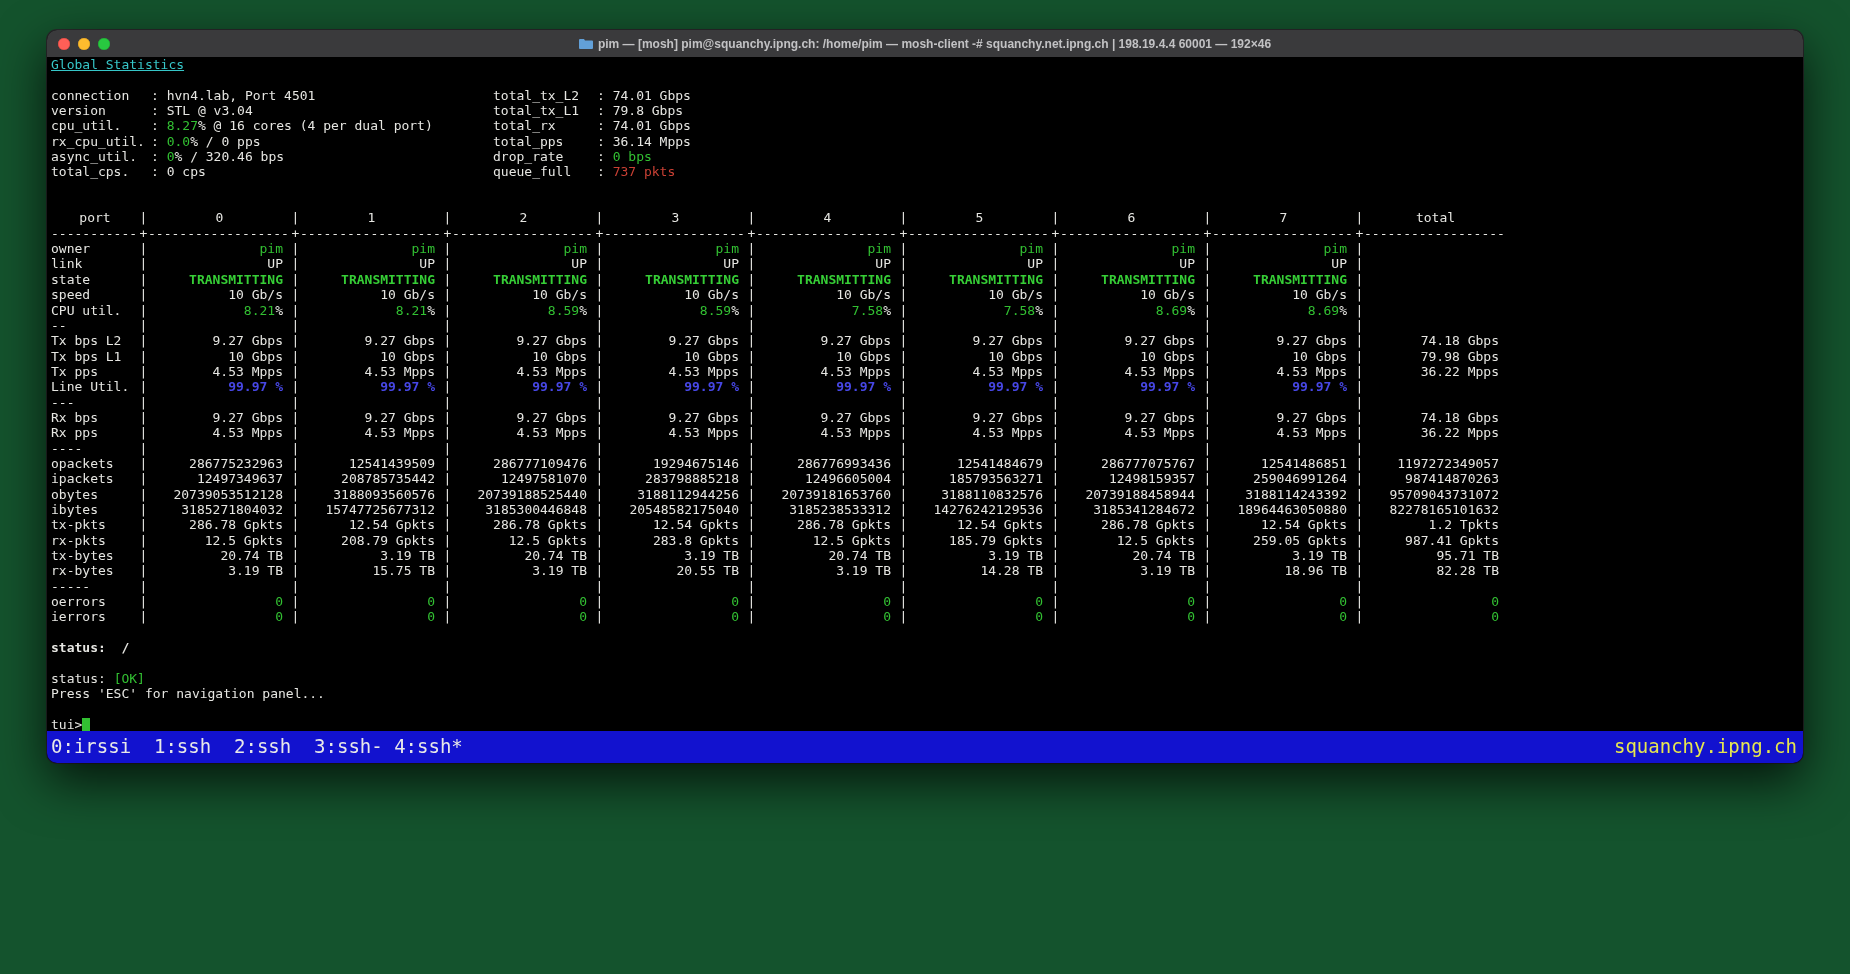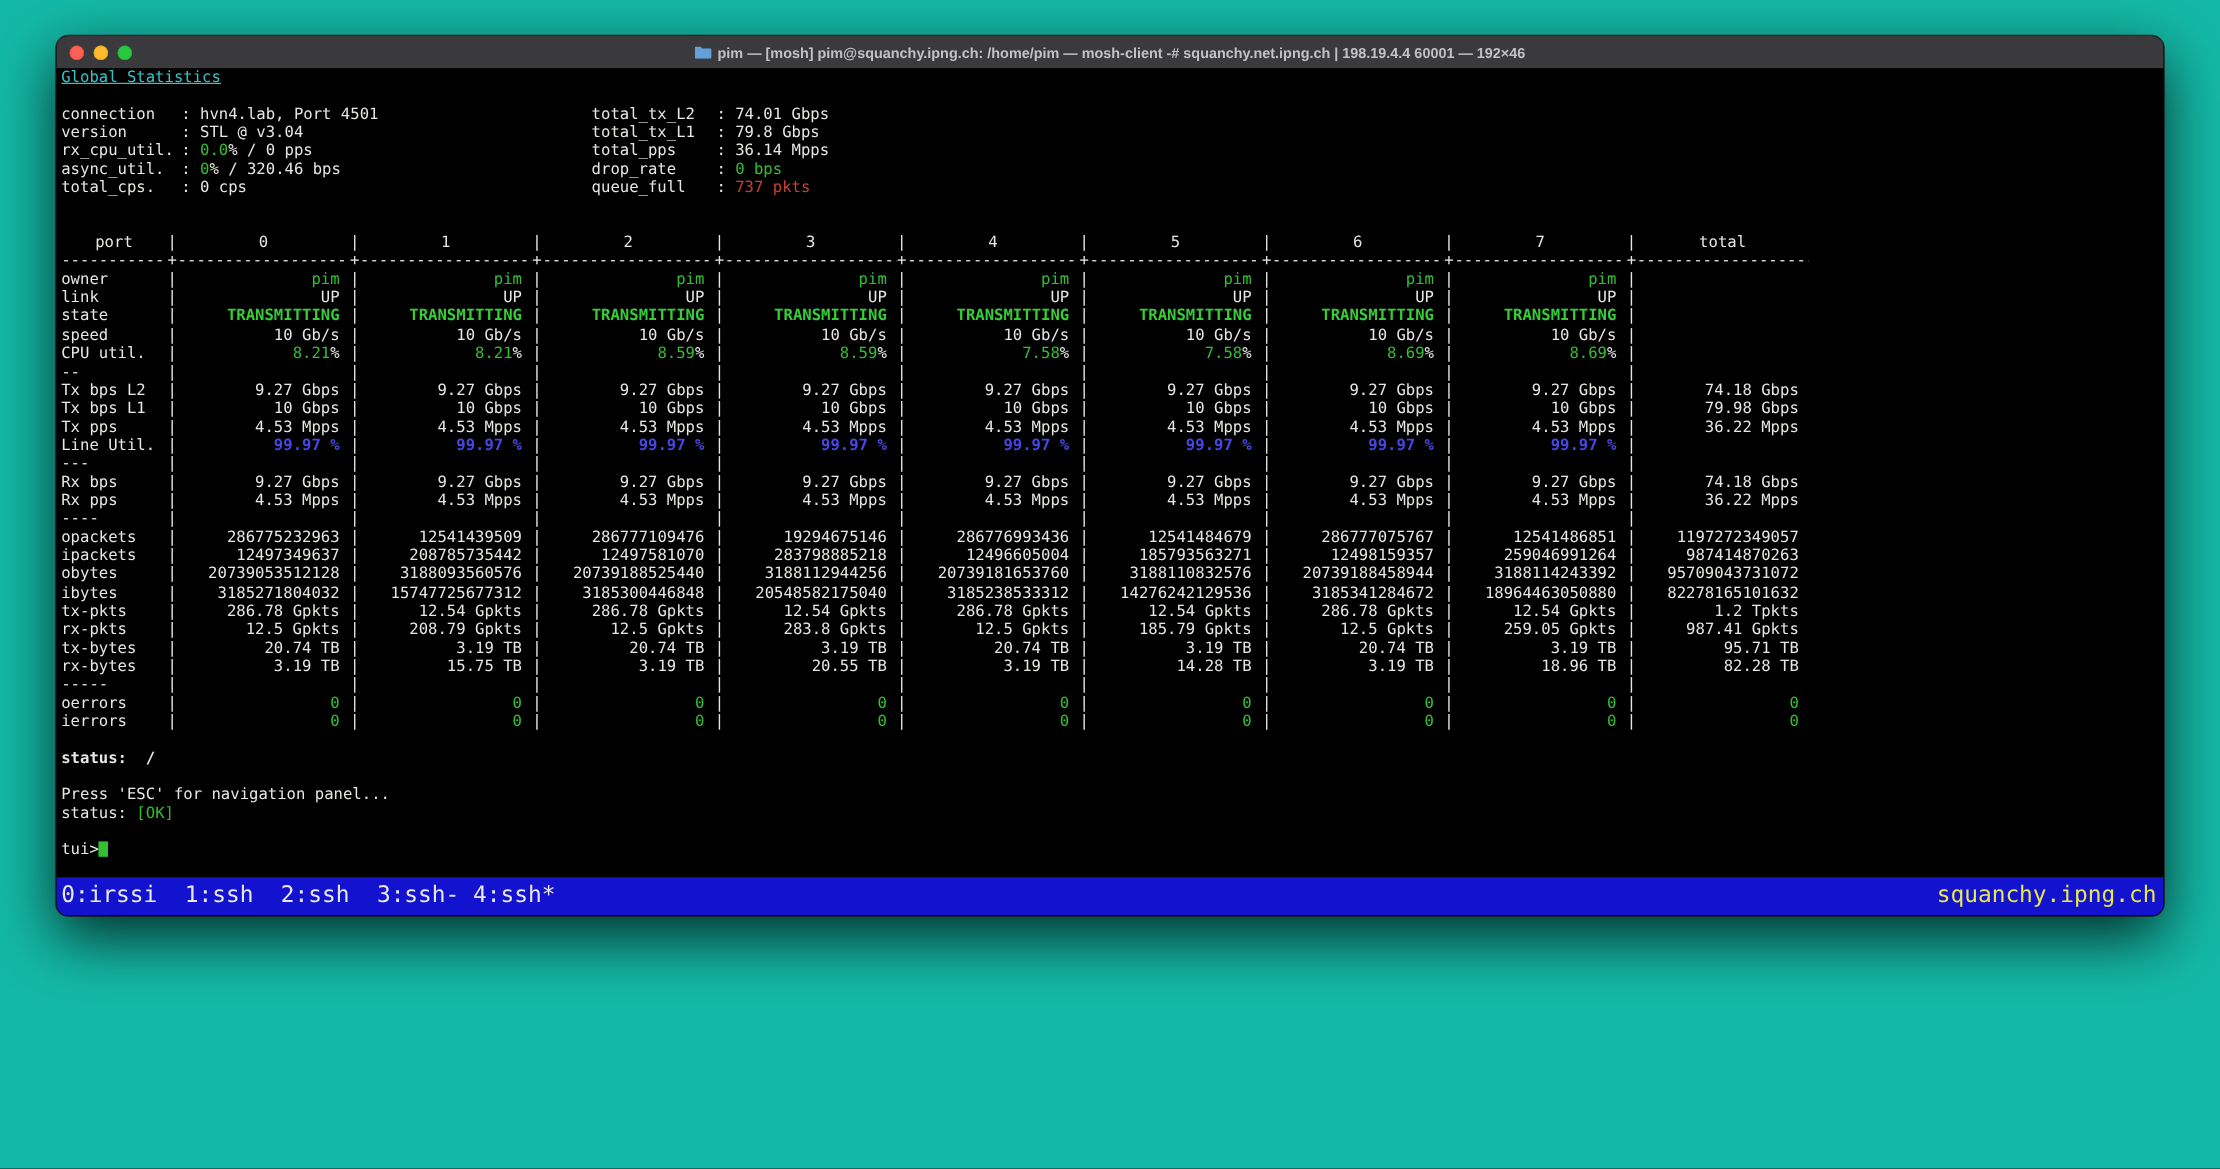--- a/index.html
+++ b/index.html
@@ -1,16 +1,16 @@
 <!DOCTYPE html>
 <html><head>
 <meta charset="utf-8">
 <style>
   html,body{margin:0;padding:0;background:#000;}
-  .page{position:relative;width:1850px;height:974px;background:#14b8a6;overflow:hidden;}
+  .page{position:relative;width:1850px;height:974px;background:#14532d;overflow:hidden;}
   .window{
     position:absolute;left:47px;top:30px;width:1756px;height:733px;
     background:#000;border-radius:10px;overflow:hidden;
     box-shadow:0 18px 50px rgba(0,0,0,.75), 0 0 0 1px #2a2a2c;
   }
   .titlebar{
     height:27px;background:#3a3a3c;display:flex;align-items:center;position:relative;
     font-family:"Liberation Sans", sans-serif;
   }
   .traffic{position:absolute;left:11px;top:0;height:27px;display:flex;align-items:center;gap:8px;}
@@ -82,20 +82,21 @@
         <span>pim — [mosh] pim@squanchy.ipng.ch: /home/pim — mosh-client -# squanchy.net.ipng.ch | 198.19.4.4 60001 — 192×46</span>
       </div>
     </div>
 
     <div class="term">
       <div class="line"><span class="cyan ul">Global Statistics</span></div>
       <div class="line"></div>
       <div id="gstats">
           <div class="line gline"><span><span class="glabel">connection</span><span>: </span><span class="w">hvn4.lab, Port 4501</span></span><span class="gright"><span class="glabel2">total_tx_L2</span><span>: </span><span class="w">74.01 Gbps</span></span></div>
           <div class="line gline"><span><span class="glabel">version</span><span>: </span><span class="w">STL @ v3.04</span></span><span class="gright"><span class="glabel2">total_tx_L1</span><span>: </span><span class="w">79.8 Gbps</span></span></div>
+          <div class="line gline"><span><span class="glabel">cpu_util.</span><span>: </span><span class="g">8.27</span><span class="w">% @ 16 cores (4 per dual port)</span></span><span class="gright"><span class="glabel2">total_rx</span><span>: </span><span class="w">74.01 Gbps</span></span></div>
           <div class="line gline"><span><span class="glabel">rx_cpu_util.</span><span>: </span><span class="g">0.0</span><span class="w">% / 0 pps</span></span><span class="gright"><span class="glabel2">total_pps</span><span>: </span><span class="w">36.14 Mpps</span></span></div>
           <div class="line gline"><span><span class="glabel">async_util.</span><span>: </span><span class="g">0</span><span class="w">% / 320.46 bps</span></span><span class="gright"><span class="glabel2">drop_rate</span><span>: </span><span class="g">0 bps</span></span></div>
           <div class="line gline"><span><span class="glabel">total_cps.</span><span>: </span><span class="w">0 cps</span></span><span class="gright"><span class="glabel2">queue_full</span><span>: </span><span class="r">737 pkts</span></span></div>
         </div>
       <div class="line"></div>
       <div class="line"></div>
       <div id="ptable">
           <div class="trow">
             <span class="tlabel center">port</span>
             <span class="tsep">|</span>
@@ -660,22 +661,22 @@
             <span class="tcell"><span class="g">0</span></span>
             <span class="tsep">|</span>
             <span class="tcell"><span class="g">0</span></span>
             <span class="tsep">|</span>
             <span class="tcell"><span class="g">0</span></span>
           </div>
         </div>
       <div class="line"></div>
       <div class="line bold"><span>status:  /</span></div>
       <div class="line"></div>
+      <div class="line"><span>status: </span><span class="g">[OK]</span></div>
       <div class="line"><span>Press 'ESC' for navigation panel...</span></div>
-      <div class="line"><span>status: </span><span class="g">[OK]</span></div>
       <div class="line"></div>
       <div class="line"><span>tui&gt;</span><span class="cursor"></span></div>
 
       <div class="tmuxbar">
         <span>0:irssi  1:ssh  2:ssh  3:ssh- 4:ssh*</span>
         <span class="tmux-host">squanchy.ipng.ch</span>
       </div>
     </div>
 
   </div>

